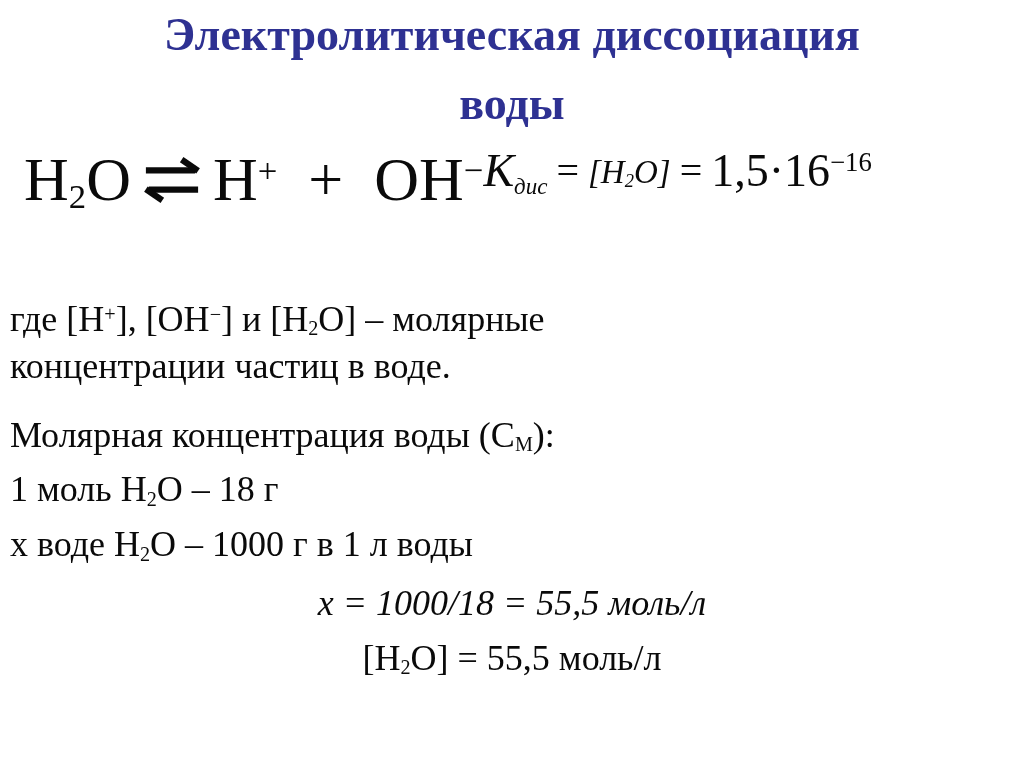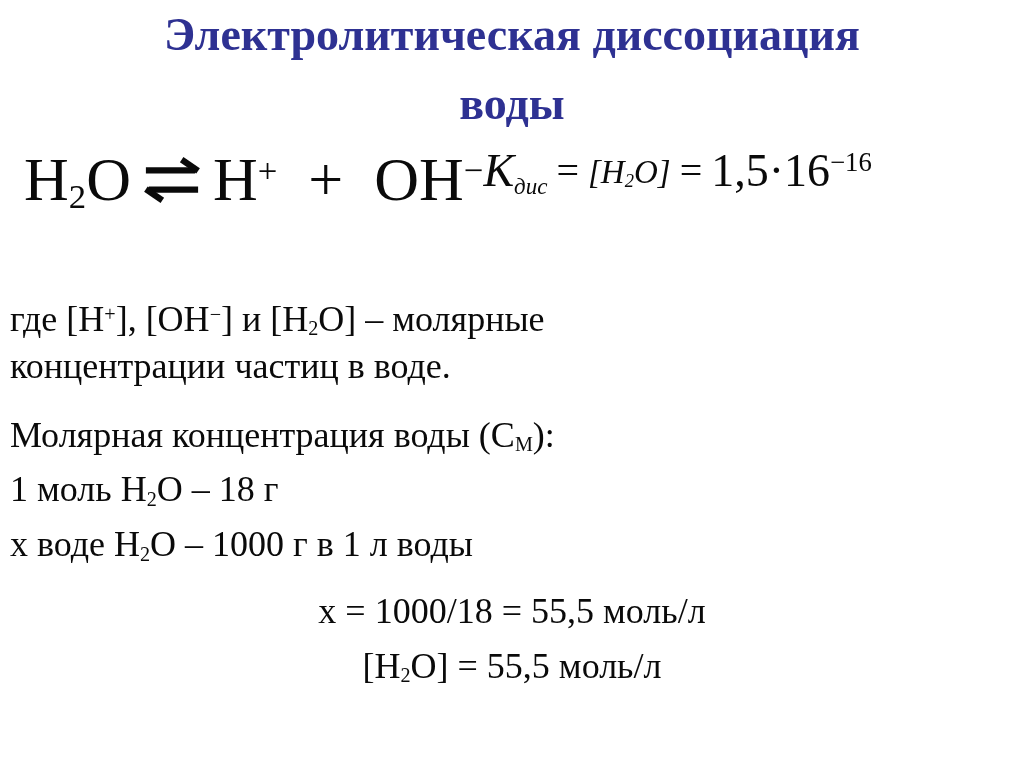--- a/index.html
+++ b/index.html
@@ -69,21 +69,21 @@
     line-height: 1.3;
     margin: 0 0 0 10px;
     white-space: pre;
   }
   .m-where1 { margin-top: 18px; }
   .m-where2 { }
   .m-molar  { margin-top: 22px; font-family: Liberation Serif, serif; }
   .m-mole1  { margin-top: 8px; }
   .m-mole2  { margin-top: 8px; }
   .center   { text-align: center; margin-left: 0; }
-  .m-calc1  { margin-top: 20px; }
+  .m-calc1  { margin-top: 12px; font-style: italic; }
   .m-calc2  { margin-top: 8px; }
 </style>
 </head>
 <body style="--bg: #ffffff; --title-color: #2e3192; --text-color: #0a0a0a;">
 
 <div class="slide">
 
   <h1 class="title">
     <span class="tline">Электролитическая диссоциация</span>
     <span class="tline">воды</span>

